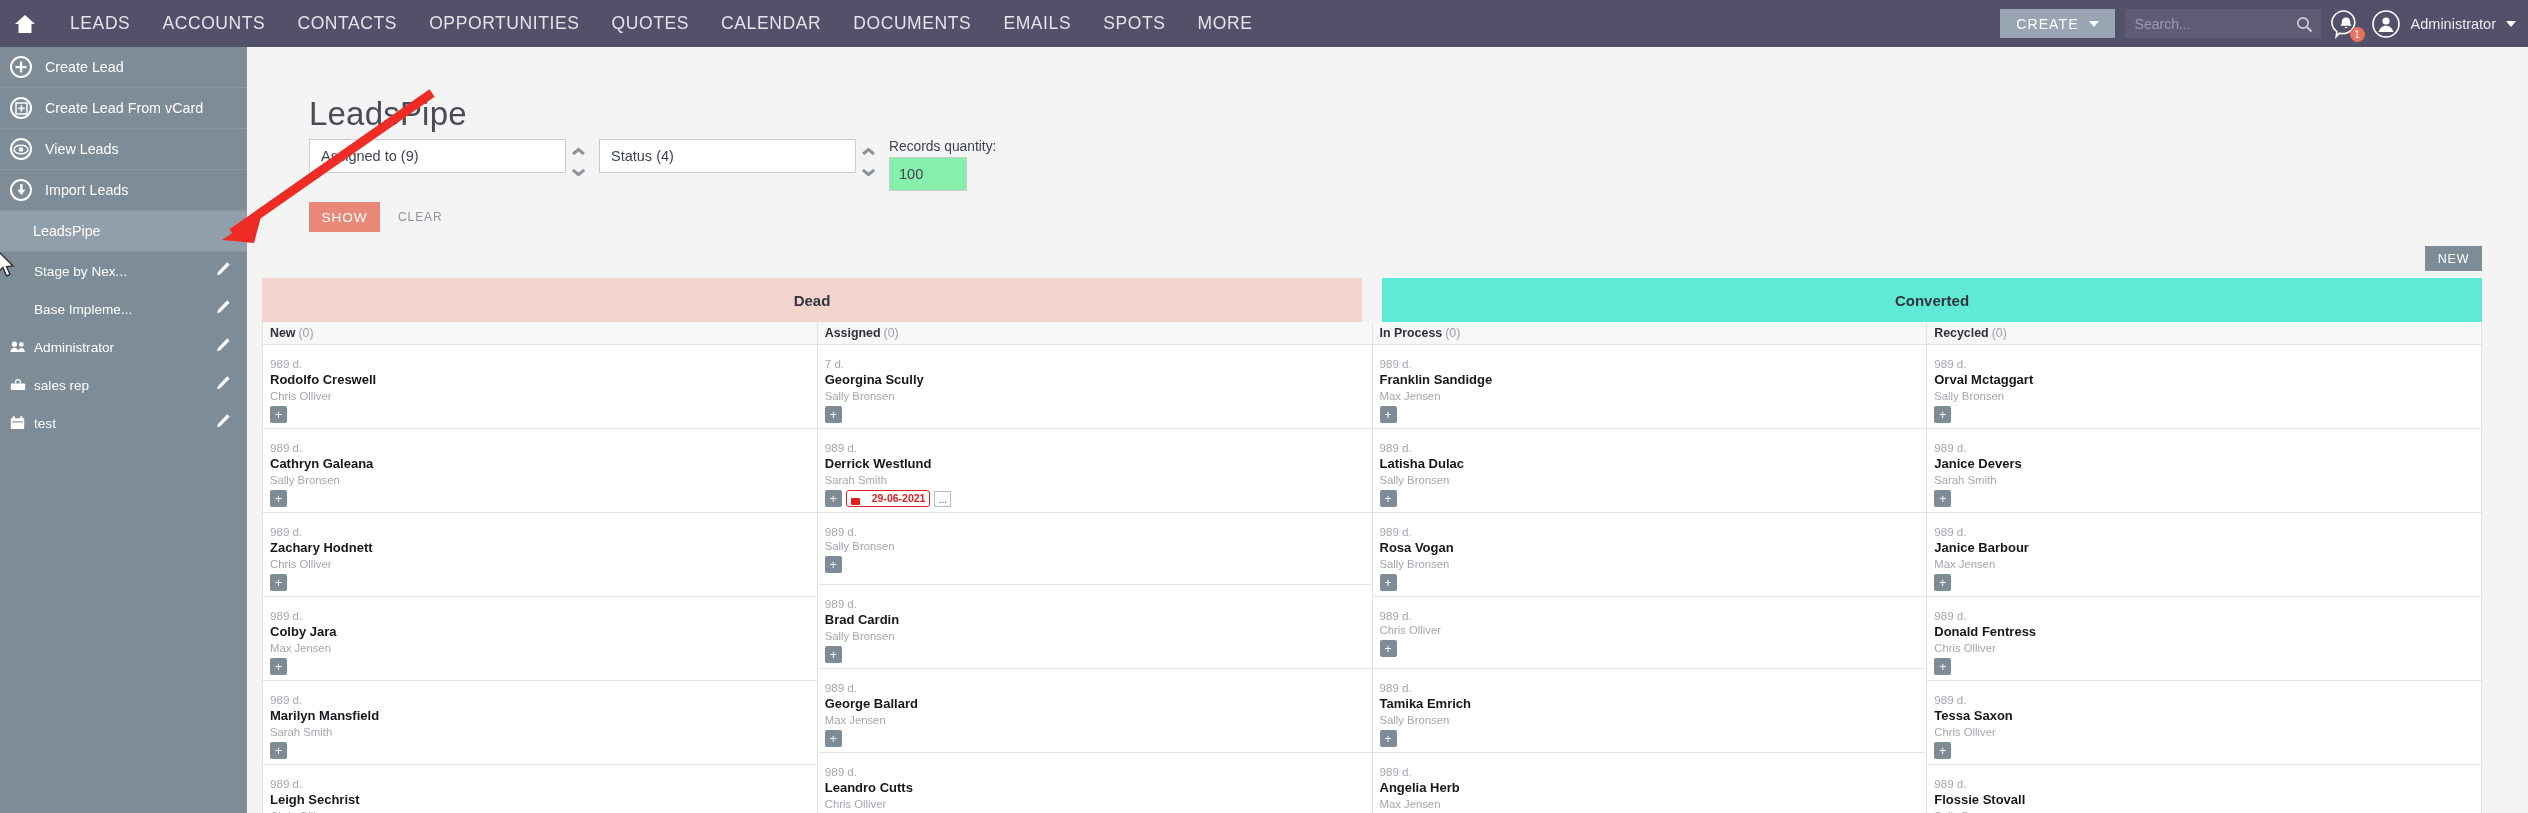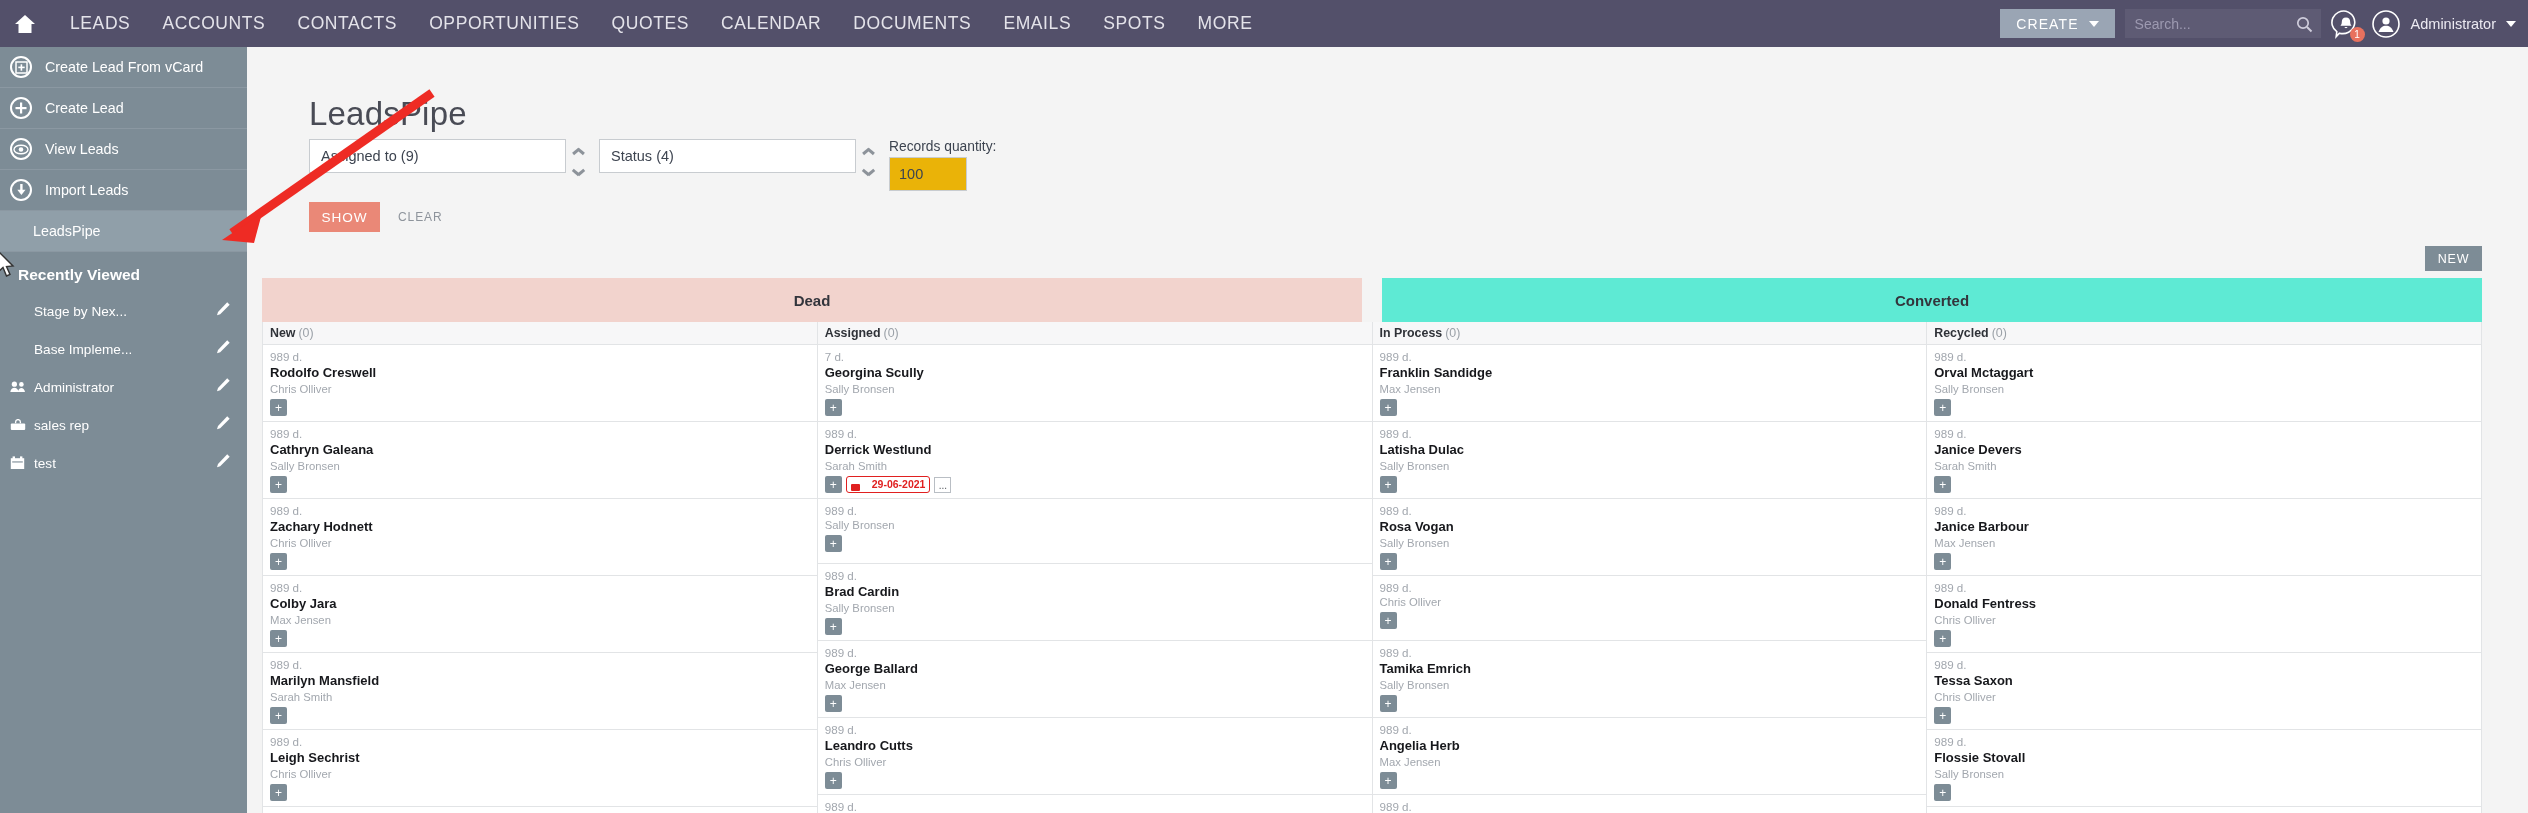--- a/index.html
+++ b/index.html
@@ -115,21 +115,21 @@
   .chev::before, .chev::after {
     content: ""; position: absolute; width: 8px; height: 2.5px; background: #8d939a; top: 3px;
   }
   .chev::before { left: 0; transform: rotate(40deg); }
   .chev::after { right: 0; transform: rotate(-40deg); }
   .chev.up::before { transform: rotate(-40deg); }
   .chev.up::after { transform: rotate(40deg); }
   .rec-qty-wrap { display: flex; flex-direction: column; }
   .rec-qty-label { font-size: 13.8px; color: #3d4450; padding-bottom: 3px; }
   .rec-qty-input {
-    width: 78px; height: 34px; background: #eab308; border: 1px solid #c8ccd0;
+    width: 78px; height: 34px; background: #86efac; border: 1px solid #c8ccd0;
     padding-left: 9px; font-size: 14.5px; color: #3d4450; outline: none;
     font-family: "Liberation Sans", sans-serif;
   }
   .btn-row { display: flex; align-items: center; gap: 8px; padding: 11px 0 0 62px; }
   .show-btn {
     background: #ea8877; color: #fff; border: none; height: 30px; width: 71px;
     font-size: 13.6px; letter-spacing: 0.9px; cursor: pointer;
     font-family: "Liberation Sans", sans-serif;
   }
   .clear-btn {
@@ -162,20 +162,21 @@
   .col-head {
     height: 23px; background: #f7f7f8; border-bottom: 1px solid #e2e4e6;
     display: flex; align-items: center; padding-left: 7px;
     font-size: 12.4px; color: #2f3238; font-weight: bold;
   }
   .col-head .cnt { color: #9ba1a8; font-weight: normal; padding-left: 3px; }
 
   .card {
     border-bottom: 1px solid #e2e4e6; padding: 4px 6px 5px 7px;
     min-height: 65px;
+    margin-top: 7px;
   }
   .card-age { font-size: 11.6px; color: #a2a7ae; line-height: 15px; }
   .card-name { font-size: 13px; color: #17181c; font-weight: bold; line-height: 18px; }
   .card-owner { font-size: 11.3px; color: #a2a7ae; line-height: 15px; padding-bottom: 2px; }
   .card-actions { display: flex; align-items: center; gap: 4px; }
   .plus-btn {
     width: 17px; height: 17px; background: #7d8c96; color: #fff;
     border: none; font-size: 12px; line-height: 1; cursor: pointer;
     display: flex; align-items: center; justify-content: center;
     font-family: "Liberation Sans", sans-serif; border-radius: 2px;
@@ -253,36 +254,36 @@
 
     <span class="user-name">Administrator</span>
     <span class="caret-down"></span>
   </div>
 </div>
 
 <div class="sidebar">
   <div id="side-items">
       <div class="side-item">
         <span class="circ-icon">
+          <svg width="14" height="14" viewBox="0 0 14 14">
+            <rect x="6" y="1.5" width="2.2" height="11" fill="#fff"></rect>
+            <rect x="1.5" y="6" width="11" height="2.2" fill="#fff"></rect>
+          </svg>
+        </span>
+        <span class="side-label">Create Lead</span>
+      </div>
+      <div class="side-item">
+        <span class="circ-icon">
           <svg width="13" height="13" viewBox="0 0 13 13">
             <rect x="1" y="1" width="11" height="11" fill="none" stroke="#fff" stroke-width="1.5"></rect>
             <rect x="5.6" y="3.3" width="1.6" height="6.4" fill="#fff"></rect>
             <rect x="3.3" y="5.6" width="6.4" height="1.6" fill="#fff"></rect>
           </svg>
         </span>
         <span class="side-label">Create Lead From vCard</span>
-      </div>
-      <div class="side-item">
-        <span class="circ-icon">
-          <svg width="14" height="14" viewBox="0 0 14 14">
-            <rect x="6" y="1.5" width="2.2" height="11" fill="#fff"></rect>
-            <rect x="1.5" y="6" width="11" height="2.2" fill="#fff"></rect>
-          </svg>
-        </span>
-        <span class="side-label">Create Lead</span>
       </div>
       <div class="side-item">
         <span class="circ-icon">
           <svg width="16" height="11" viewBox="0 0 16 11">
             <ellipse cx="8" cy="5.5" rx="7" ry="4.3" fill="none" stroke="#fff" stroke-width="1.4"></ellipse>
             <circle cx="8" cy="5.5" r="2.3" fill="#fff"></circle>
           </svg>
         </span>
         <span class="side-label">View Leads</span>
       </div>
@@ -292,21 +293,20 @@
             <rect x="5.2" y="1" width="2.4" height="7" fill="#fff"></rect>
             <polygon points="2.3,6.8 10.5,6.8 6.4,12" fill="#fff"></polygon>
           </svg>
         </span>
         <span class="side-label">Import Leads</span>
       </div>
       <div class="side-item plain active">
         <span class="side-label">LeadsPipe</span>
       </div>
     </div>
-  <div class="recent-title">Recently Viewed</div>
   <div id="recent-items">
       <div class="recent-item">
         <span class="recent-ico"></span>
         <span class="recent-label">Stage by Nex...</span>
         <span class="pencil"><svg width="16" height="16" viewBox="0 0 16 16">
             <path d="M12.2 1.3 L14.7 3.8 L5.2 13.3 L2 14.3 L3 11.1 Z" fill="#ffffff"></path>
           </svg></span>
       </div>
       <div class="recent-item">
         <span class="recent-ico"></span>

